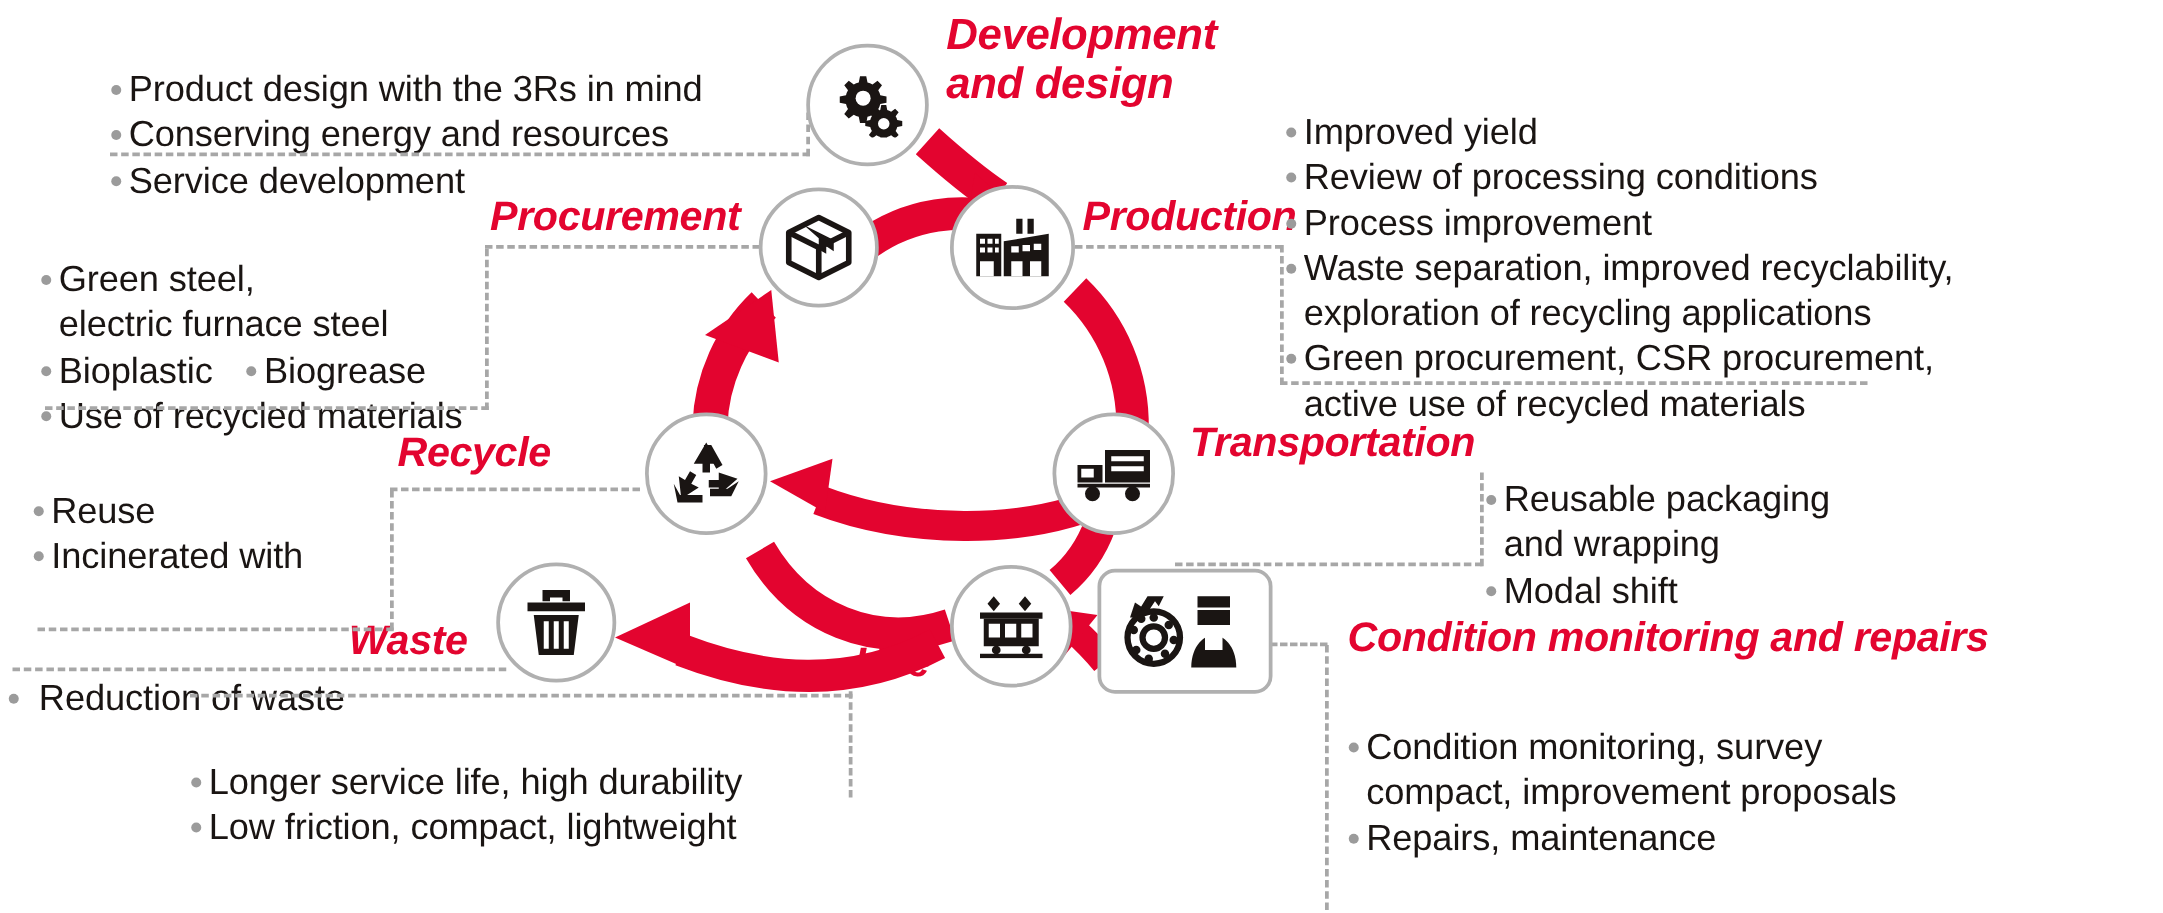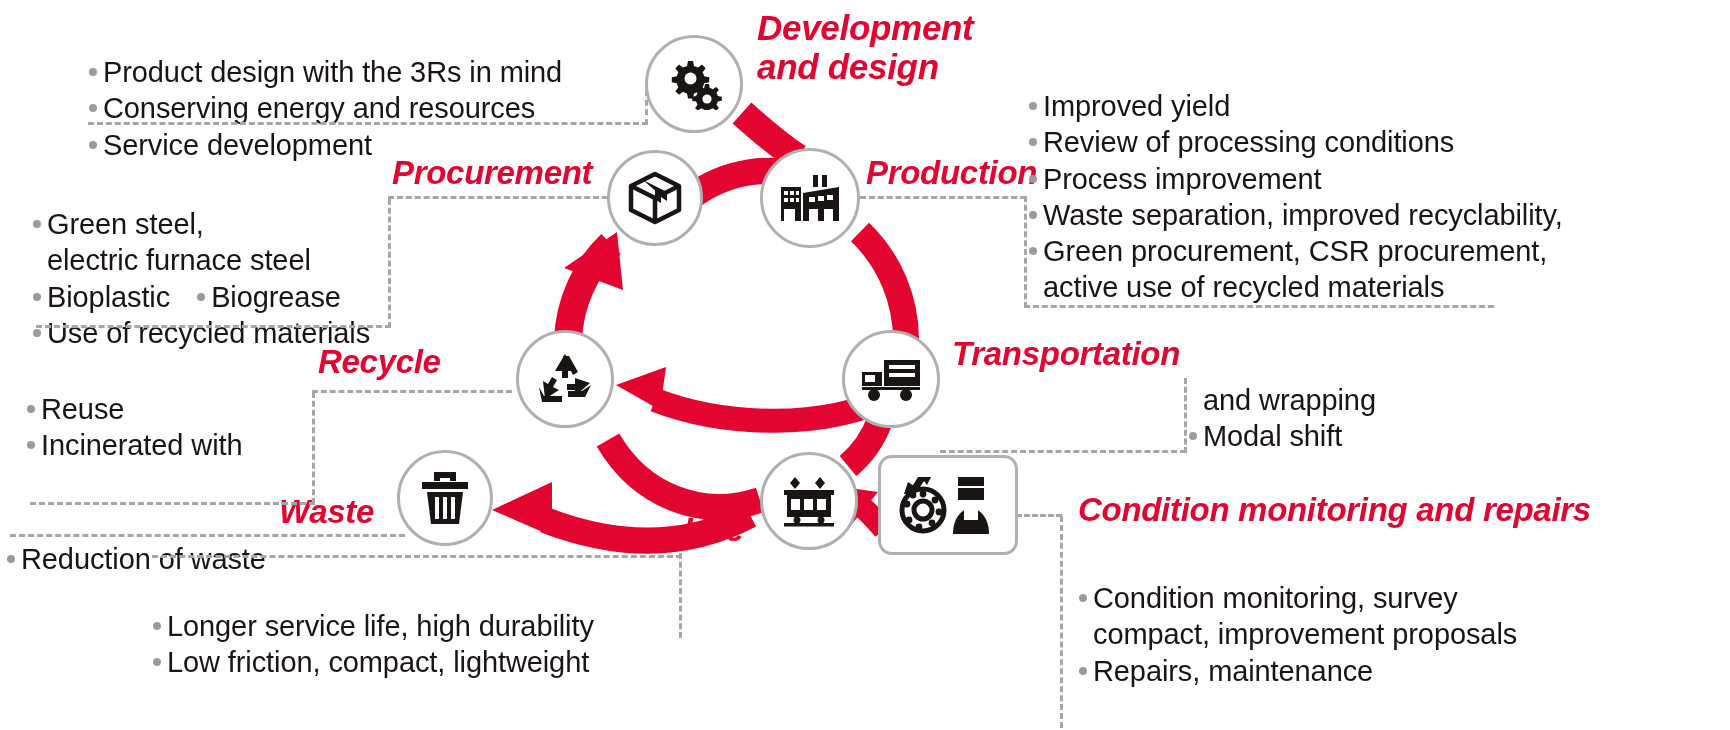--- a/index.html
+++ b/index.html
@@ -278,45 +278,47 @@
   </div>
   <div class="dash dash-b" style="left:36px; top:325px; width:355px; height:0;"></div>
   <div class="dash dash-r" style="left:388px; top:199px; width:0; height:129px;"></div>
   <div class="dash dash-b" style="left:388px; top:196px; width:220px; height:0;"></div>
 
   <div class="blk" style="left:1028px; top:42px; width:560px;">
     <span class="li b">Improved yield</span>
     <span class="li b">Review of processing conditions</span>
     <span class="li b">Process improvement</span>
     <span class="li b">Waste separation, improved recyclability,</span>
+    <span class="li cont">exploration of recycling applications</span>
     <span class="li b">Green procurement, CSR procurement,</span>
     <span class="li cont">active use of recycled materials</span>
   </div>
   <div class="dash dash-l" style="left:1024px; top:196px; width:0; height:112px;"></div>
   <div class="dash dash-b" style="left:1024px; top:305px; width:470px; height:0;"></div>
   <div class="dash dash-b" style="left:860px; top:196px; width:166px; height:0;"></div>
 
   <div class="blk" style="left:1188px; top:336px; width:400px;">
+    <span class="li b">Reusable packaging</span>
     <span class="li cont">and wrapping</span>
     <span class="li b">Modal shift</span>
   </div>
   <div class="dash dash-l" style="left:1184px; top:378px; width:0; height:75px;"></div>
   <div class="dash dash-b" style="left:940px; top:450px; width:246px; height:0;"></div>
 
   <div class="blk" style="left:26px; top:345px; width:330px;">
     <div class="inline-row">
       <span class="li b">Reuse</span>
     </div>
     <span class="li b">Incinerated with</span>
   </div>
   <div class="dash dash-b" style="left:30px; top:502px; width:285px; height:0;"></div>
   <div class="dash dash-r" style="left:312px; top:392px; width:0; height:112px;"></div>
   <div class="dash dash-b" style="left:312px; top:390px; width:200px; height:0;"></div>
 
-  <div class="blk" style="left:6px; top:495px; width:280px;">
+  <div class="blk" style="left:6px; top:495px; width:280px;text-align:center;">
     <span class="li b">Reduction of waste</span>
   </div>
   <div class="dash dash-b" style="left:10px; top:534px; width:395px; height:0;"></div>
 
   <div class="blk" style="left:152px; top:562px; width:540px;">
     <span class="li b">Longer service life, high durability</span>
     <span class="li b">Low friction, compact, lightweight</span>
   </div>
   <div class="dash dash-t" style="left:152px; top:555px; width:530px; height:0;"></div>
   <div class="dash dash-r" style="left:679px; top:553px; width:0; height:85px;"></div>

